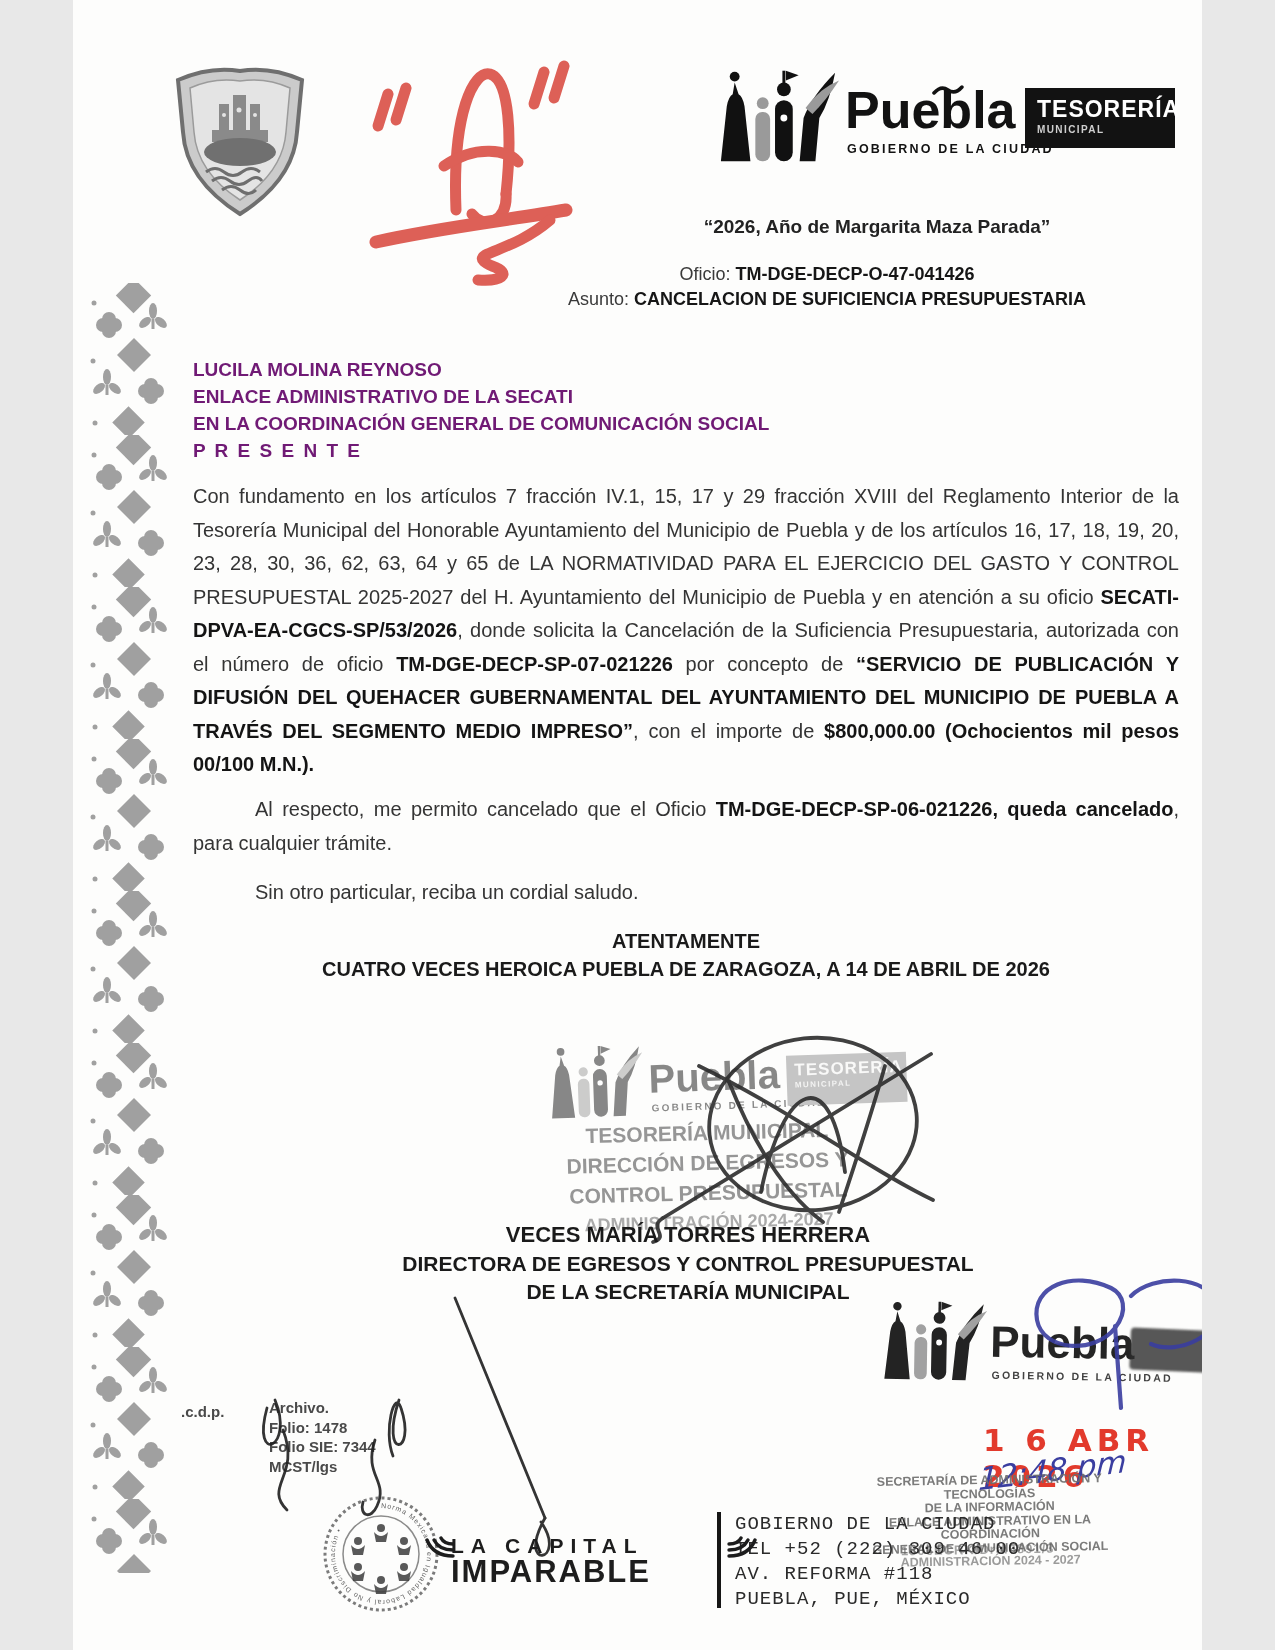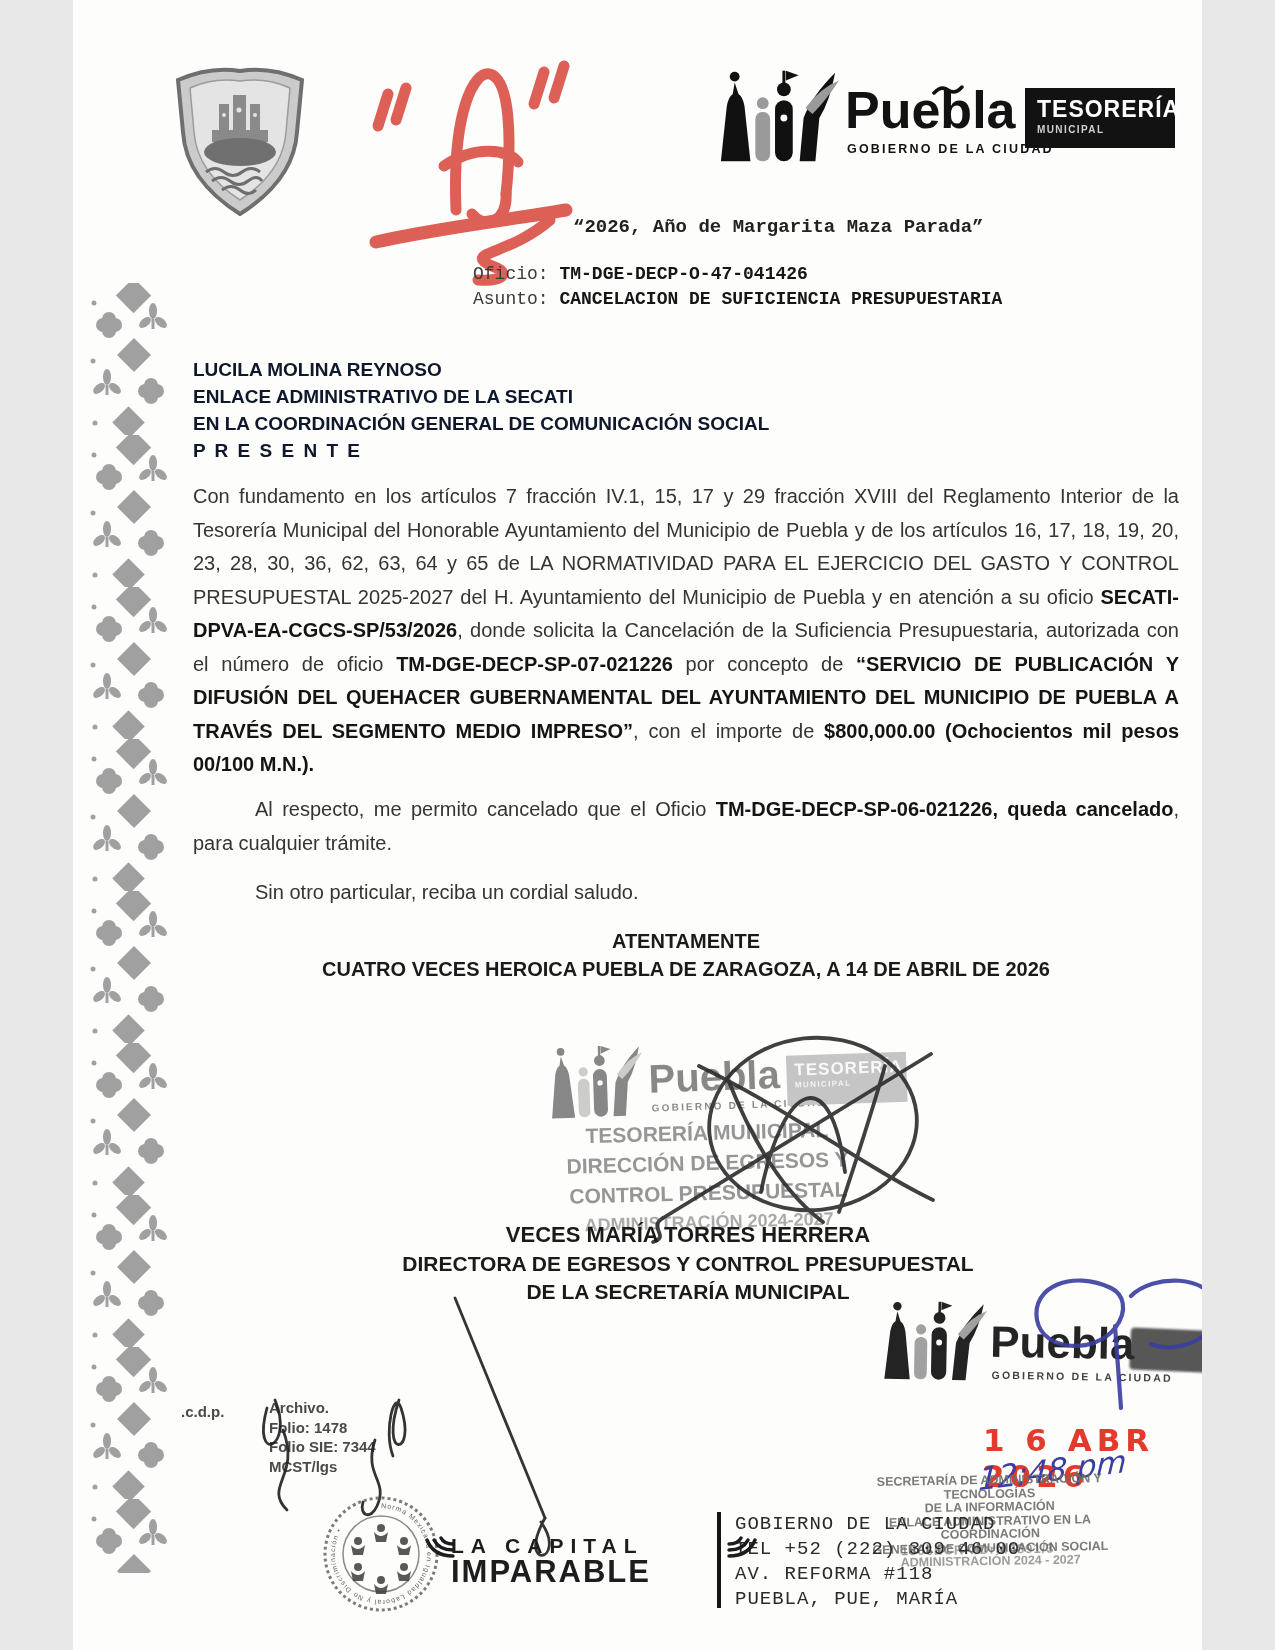--- a/index.html
+++ b/index.html
@@ -7,25 +7,25 @@
         font-family:"Liberation Sans","DejaVu Sans",sans-serif;color:#2e2e2e;}
   .abs{position:absolute;}
   .b{font-weight:bold;color:#161616;}
   .seg-b{font-weight:bold;color:#141414;}
   
   .brand-word{font-weight:bold;color:#121212;letter-spacing:0;}
   .brand-tag{font-weight:bold;color:#121212;letter-spacing:2.2px;}
   .dept-box{background:#121212;color:#fff;padding:8px 12px 6px 12px;}
   .dept-main{font-weight:bold;letter-spacing:1px;}
   .dept-sub{font-weight:bold;color:#cfcfcf;letter-spacing:1.4px;}
-  .right-head{text-align:left;font-size:18px;color:#3a3a3a;font-family:Liberation Mono, monospace;}
+  .right-head{text-align:center;font-size:18px;color:#3a3a3a;}
   
   .para{font-size:20px;line-height:33.5px;text-align:justify;color:#343434;}
   .indent{text-indent:62px;}
-  .recipient-line{font-size:19px;line-height:27px;font-weight:bold;color:#0f172a;}
+  .recipient-line{font-size:19px;line-height:27px;font-weight:bold;color:#701a75;}
   .center-b{font-weight:bold;color:#1a1a1a;text-align:center;}
   
   .stamp-gray-line{font-weight:bold;color:#969696;}
   .sec-stamp-line{font-weight:bold;color:#6d6d6d;font-size:12.5px;line-height:13.5px;text-align:center;}
   .mono{font-family:"Liberation Mono","DejaVu Sans Mono",monospace;}
   .footer-line{font-size:19px;line-height:25px;color:#2a2a2a;letter-spacing:1px;}
   .cdp{font-size:15px;line-height:15px;color:#4a4a4a;font-weight:bold;}
   .cdp-lines div{font-size:15px;line-height:15.5px;color:#4a4a4a;font-weight:bold;margin-bottom:4px;}
   .red-date{color:#e23a2c;font-weight:bold;font-size:31px;letter-spacing:5px;font-family:"DejaVu Sans",sans-serif;}
   .blue-time{color:#3a3ea0;font-size:31px;font-style:italic;font-family:"DejaVu Sans",sans-serif;transform:rotate(-7deg) skewX(-10deg);}
@@ -226,21 +226,21 @@
     <div class="sec-stamp-line">GENERAL DE COMUNICACIÓN SOCIAL</div>
     <div class="sec-stamp-line" style="opacity:.75;">ADMINISTRACIÓN 2024 - 2027</div>
   </div>
   <div class="abs" style="left:828px;top:1542px;font-size:13px;font-weight:bold;color:#5c5c5c;opacity:.55;transform:rotate(-1deg);letter-spacing:1px;">1806ECRK/Dra.6891/3</div>
 
   <div class="abs" style="left:644px;top:1512px;width:4px;height:96px;background:#161616;"></div>
   <div class="abs mono" style="left:662px;top:1512px;width:420px;">
     <div class="footer-line">GOBIERNO DE LA CIUDAD</div>
     <div class="footer-line">TEL +52 (222) 309 46 00</div>
     <div class="footer-line">AV. REFORMA #118</div>
-    <div class="footer-line">PUEBLA, PUE, MARÍA</div>
+    <div class="footer-line">PUEBLA, PUE, MÉXICO</div>
   </div>
 
   <div class="abs cdp" style="left:108px;top:1404px;">.c.d.p.</div>
   <div class="abs cdp-lines" style="left:196px;top:1400px;">
     <div>Archivo.</div>
     <div>Folio: 1478</div>
     <div>Folio SIE: 7344</div>
     <div>MCST/lgs</div>
   </div>
 

